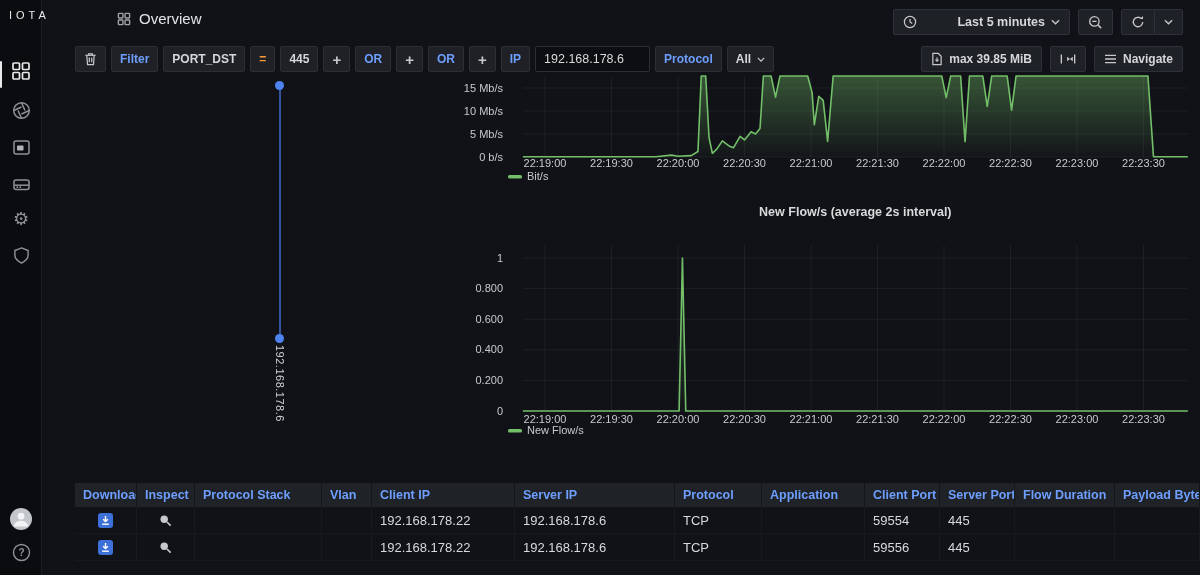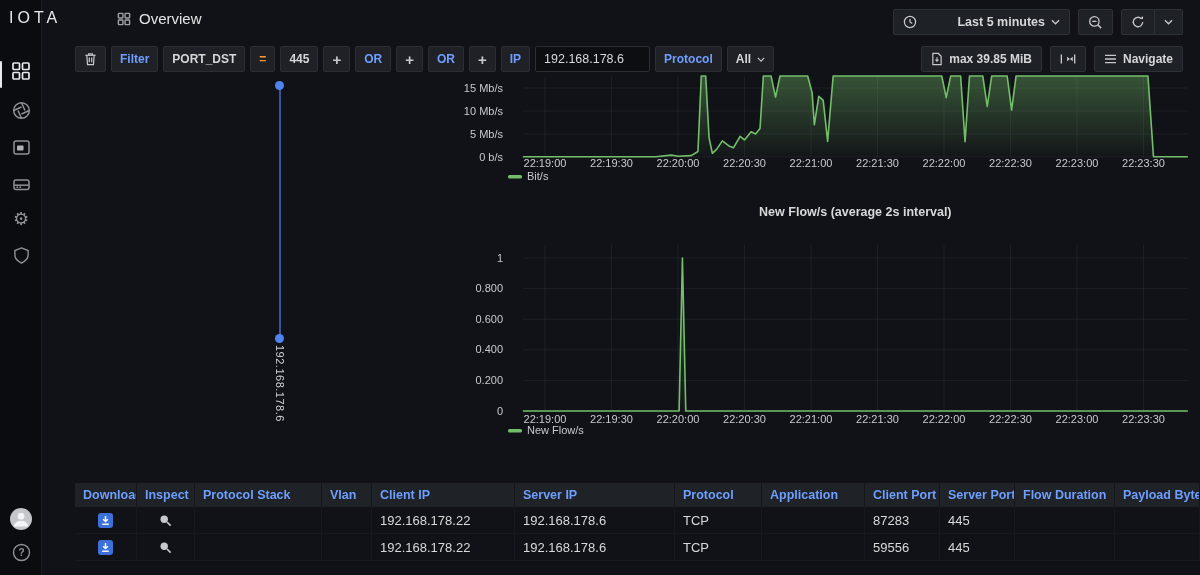--- a/index.html
+++ b/index.html
@@ -2,21 +2,21 @@
 <html><head>
 <meta charset="utf-8">
 <style>
   * { margin:0; padding:0; box-sizing:border-box; }
   html,body { width:1200px; height:575px; }
   body { font-family:"Liberation Sans","DejaVu Sans",sans-serif; background:#111217; color:#d8d9da; overflow:hidden; }
   .page { position:relative; width:1200px; height:575px; background:#111217; }
 
   
   .sidebar { position:absolute; left:0; top:0; width:42px; height:575px; background:#0b0c0f; border-right:1px solid #1b1d22; z-index:4; }
-  .logo { position:absolute; left:9px; top:9px; width:70px; font-size:16px; letter-spacing:4px; color:#e8e9ea; font-weight:500; white-space:nowrap; z-index:6; }
+  .logo { position:absolute; left:9px; top:9px; width:70px; font-size:11px; letter-spacing:4px; color:#e8e9ea; font-weight:500; white-space:nowrap; z-index:6; }
   .side-icon { position:absolute; left:0; width:42px; display:flex; justify-content:center; }
   .active-bar { position:absolute; left:0; top:61px; width:2px; height:27px; background:#e8e9ea; border-radius:1px; }
   .gear-glyph { font-size:18px; line-height:18px; color:#8e9297; font-family:"DejaVu Sans",sans-serif; }
 
   
   .page-header { position:absolute; left:42px; top:0; right:0; height:36px; }
   .title-wrap { position:absolute; left:75px; top:10px; display:flex; align-items:center; gap:8px; }
   .page-title { font-size:15px; font-weight:400; color:#e3e4e6; }
   .hdr-right { position:absolute; right:17px; top:9px; display:flex; align-items:center; gap:8px; }
   .btn { display:flex; align-items:center; gap:6px; height:26px; padding:0 9px; background:#1e2126; border:1px solid #2e3138; border-radius:2px; font-size:12px; color:#d5d6d8; cursor:pointer; white-space:nowrap; }
@@ -352,21 +352,21 @@
               <circle cx="5.2" cy="5.2" r="3.7" fill="#c7c8cc"></circle>
               <path d="M8 8 L11.6 11.6" stroke="#c7c8cc" stroke-width="1.7"></path>
             </svg>
           </div>
           <div class="td"></div>
           <div class="td"></div>
           <div class="td">192.168.178.22</div>
           <div class="td">192.168.178.6</div>
           <div class="td">TCP</div>
           <div class="td"></div>
-          <div class="td">87283</div>
+          <div class="td">59554</div>
           <div class="td">445</div>
           <div class="td"></div>
           <div class="td"></div>
         </div>
         <div class="trow">
           <div class="td icon-cell">
             <svg width="15" height="15" viewBox="0 0 15 15">
               <rect width="15" height="15" rx="3" fill="#3D71D9"></rect>
               <path d="M7.5 3 v5 M5.1 6.3 L7.5 8.6 L9.9 6.3" stroke="#fff" stroke-width="1.4" fill="none"></path>
               <path d="M4.2 11.2 h6.6" stroke="#fff" stroke-width="1.4"></path>

